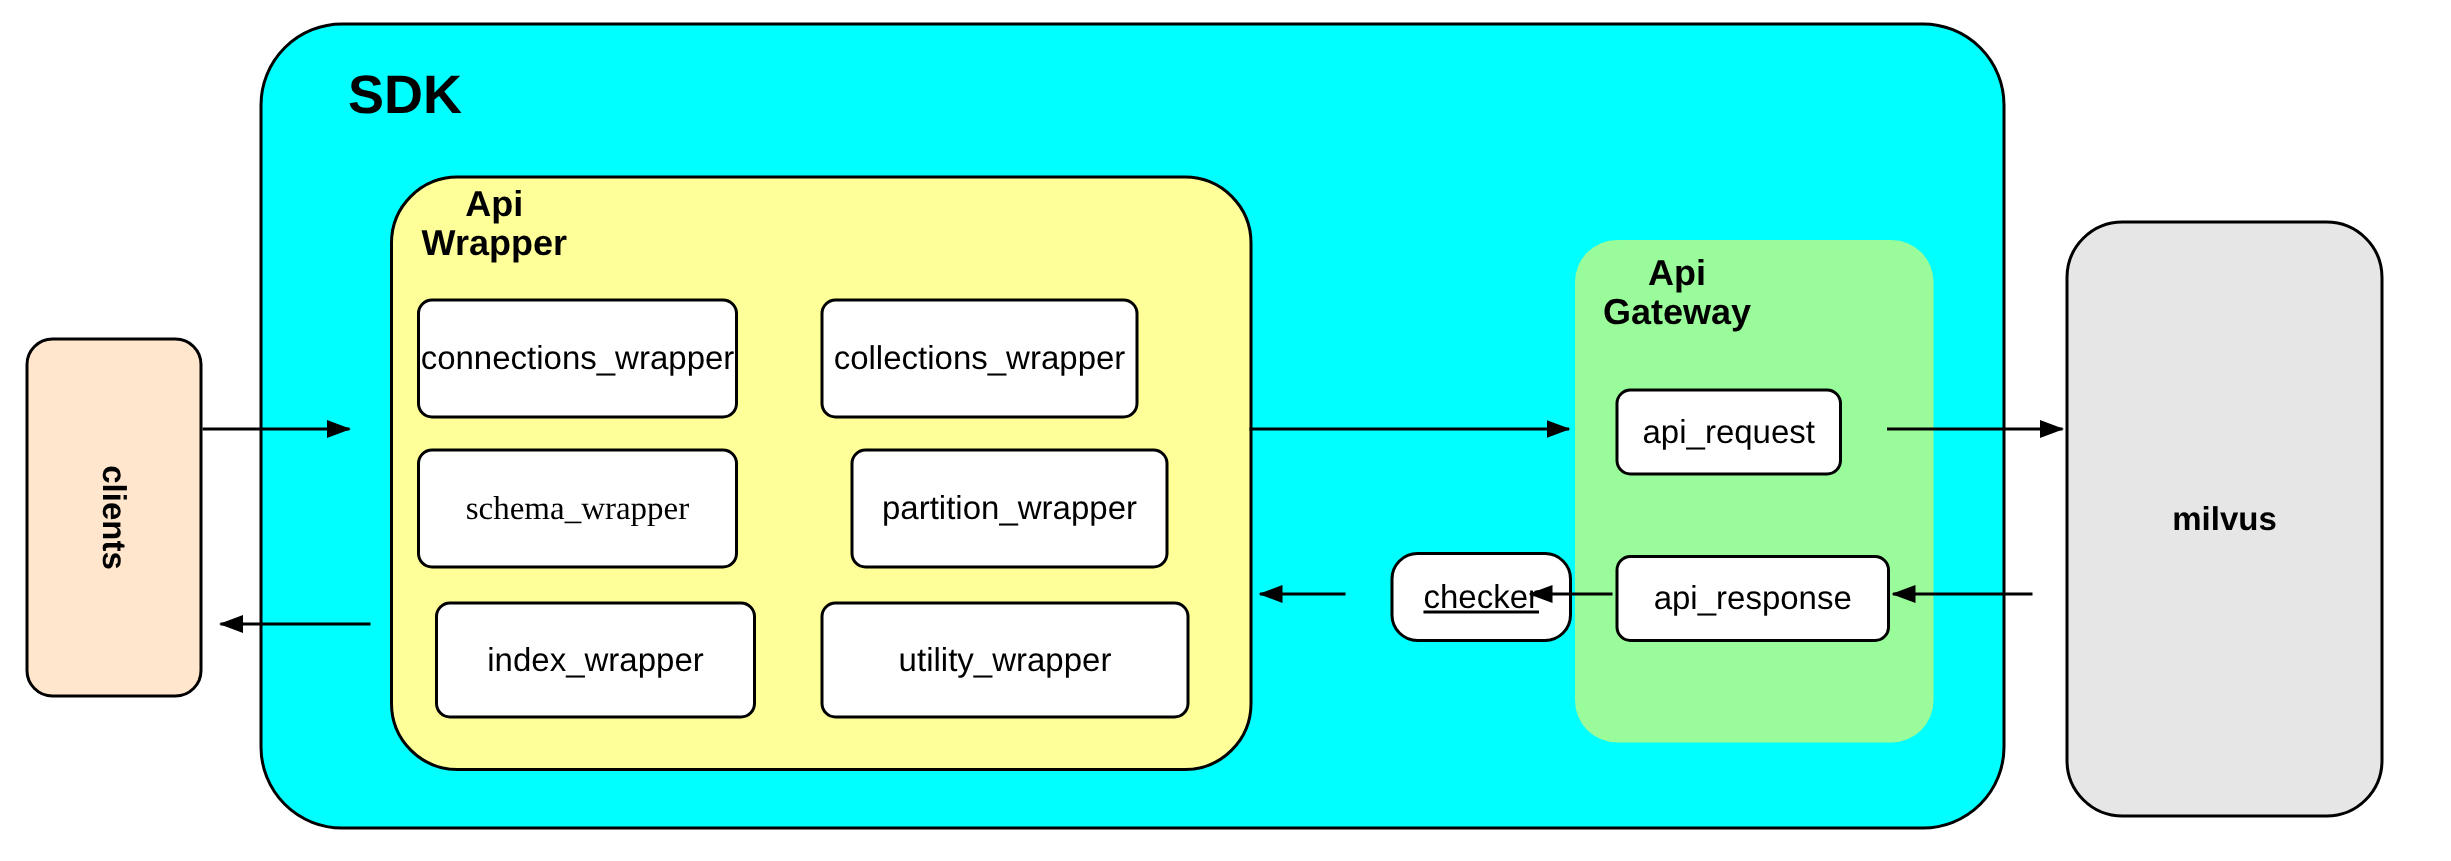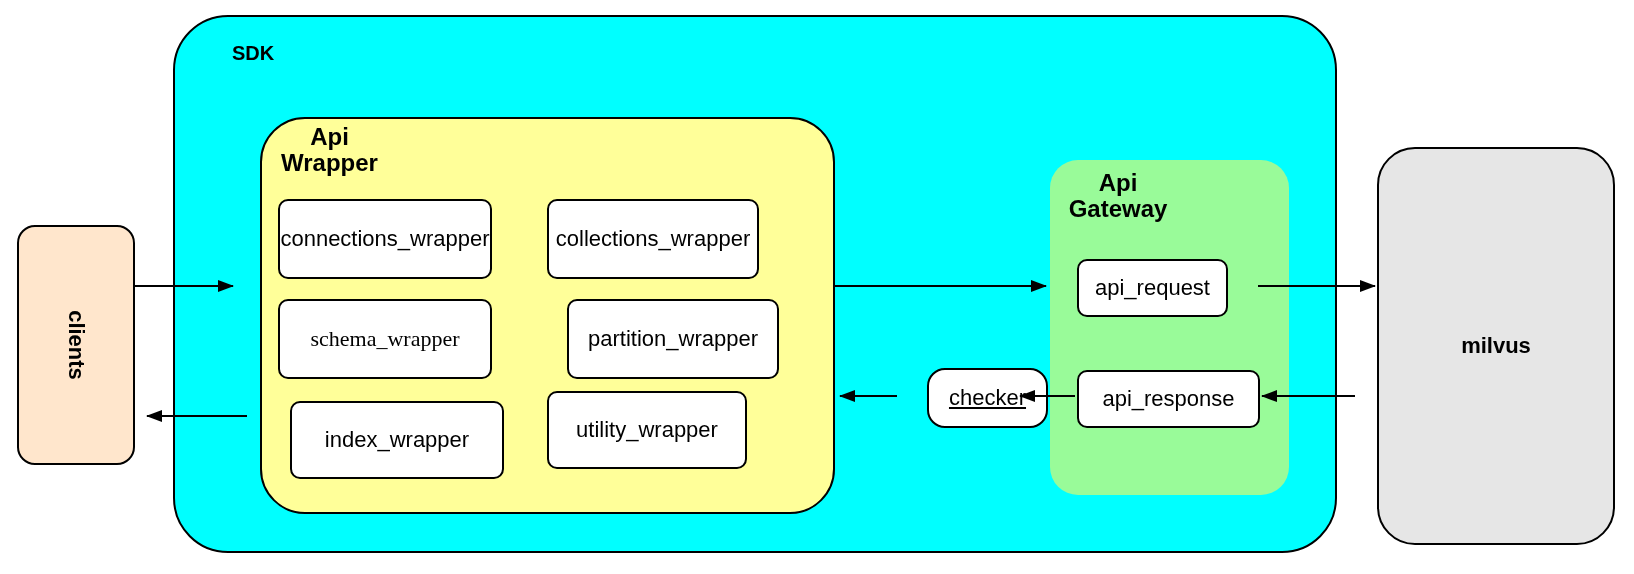--- a/index.html
+++ b/index.html
@@ -6,49 +6,49 @@
   .canvas{
     position:relative;width:1634px;height:574px;overflow:hidden;
     font-family:"Liberation Sans",sans-serif;color:#000;
   }
   .node{position:absolute;box-sizing:border-box;}
   .container-label{white-space:pre-line;font-weight:bold;line-height:1.08;}
   
   .sdk{left:173px;top:15px;width:1164px;height:538px;
        background:var(--sdk-fill,#00FFFF);border:2px solid var(--stroke,#000);
        border-radius:55px;}
-  .sdk-label{position:absolute;left:57px;top:25px;font-size:20px;font-weight:bold;}
+  .sdk-label{position:absolute;left:57px;top:25px;font-size:36px;font-weight:bold;}
   .api-wrapper{left:85px;top:100px;width:575px;height:397px;
        background:var(--wrapper-fill,#FFFF99);border:2px solid var(--stroke,#000);
        border-radius:45px;}
   .api-wrapper-label{position:absolute;left:10px;top:5px;width:115px;
        text-align:center;font-size:24px;}
   .api-gateway{left:875px;top:143px;width:239px;height:335px;
        background:var(--gateway-fill,#99FB99);border:none;border-radius:28px;}
   .api-gateway-label{position:absolute;left:8px;top:10px;width:120px;
        text-align:center;font-size:24px;}
   
   .wbox{background:var(--box-fill,#FFFFFF);border:2px solid var(--stroke,#000);
        border-radius:10px;display:flex;align-items:center;justify-content:center;
        font-size:22px;text-align:center;}
   .b-connections{left:16px;top:80px;width:214px;height:80px;}
   .b-collections{left:285px;top:80px;width:212px;height:80px;}
   .b-schema{left:16px;top:180px;width:214px;height:80px;font-family:Liberation Serif, serif;}
   .b-partition{left:285px;top:180px;width:212px;height:80px;margin-left:20px;}
   .b-index{left:16px;top:282px;width:214px;height:78px;margin-left:12px;}
-  .b-utility{left:285px;top:272px;width:200px;height:78px;}
+  .b-utility{left:285px;top:282px;width:246px;height:78px;}
   .b-request{left:27px;top:99px;width:151px;height:58px;}
   .b-response{left:27px;top:210px;width:183px;height:58px;text-align:center;}
   .checker{left:752px;top:351px;width:121px;height:60px;border-radius:18px;text-decoration:underline;}
   
   .clients{left:17px;top:225px;width:118px;height:240px;
        background:var(--clients-fill,#FFE6CC);border:2px solid var(--stroke,#000);
        border-radius:18px;display:flex;align-items:center;justify-content:center;}
   .clients-label{transform:rotate(90deg);font-weight:bold;font-size:22px;white-space:nowrap;}
-  .milvus{left:1377px;top:147px;width:238px;height:398px;
+  .milvus{left:1377px;top:147px;width:212px;height:398px;
        background:var(--milvus-fill,#E6E6E6);border:2px solid var(--stroke,#000);
        border-radius:38px;display:flex;align-items:center;justify-content:center;}
   .milvus-label{font-weight:bold;font-size:22px;}
   
   .edges{position:absolute;left:0;top:0;width:1634px;height:574px;pointer-events:none;}
 </style>
 </head>
 <body>
 
 <div class="canvas">

